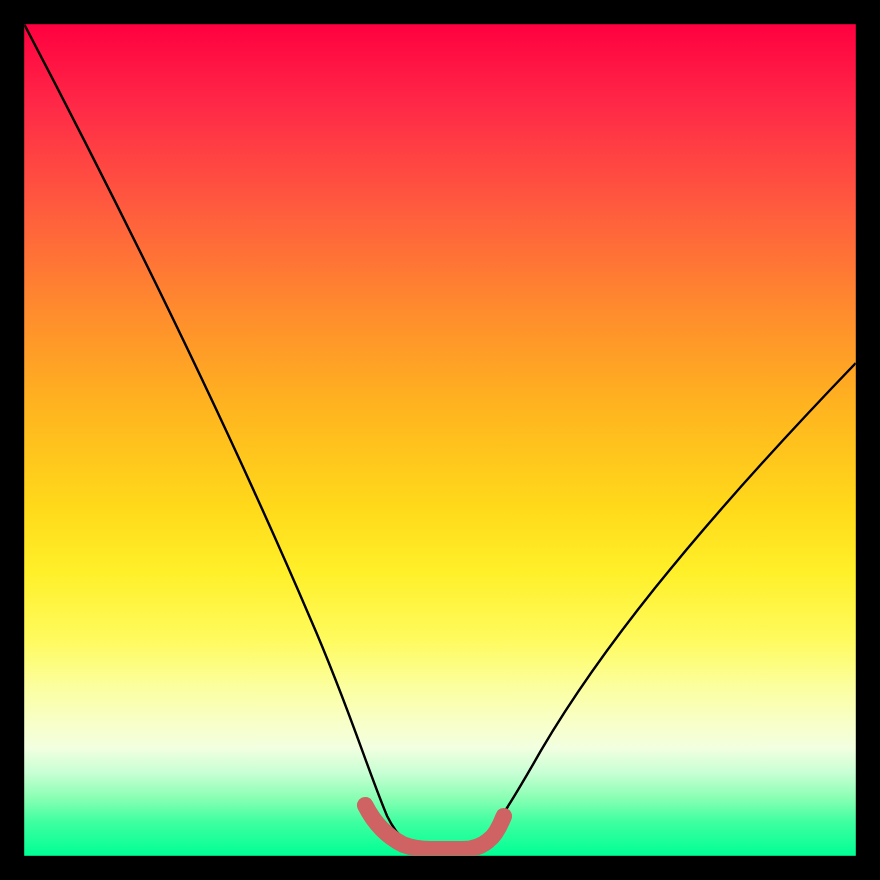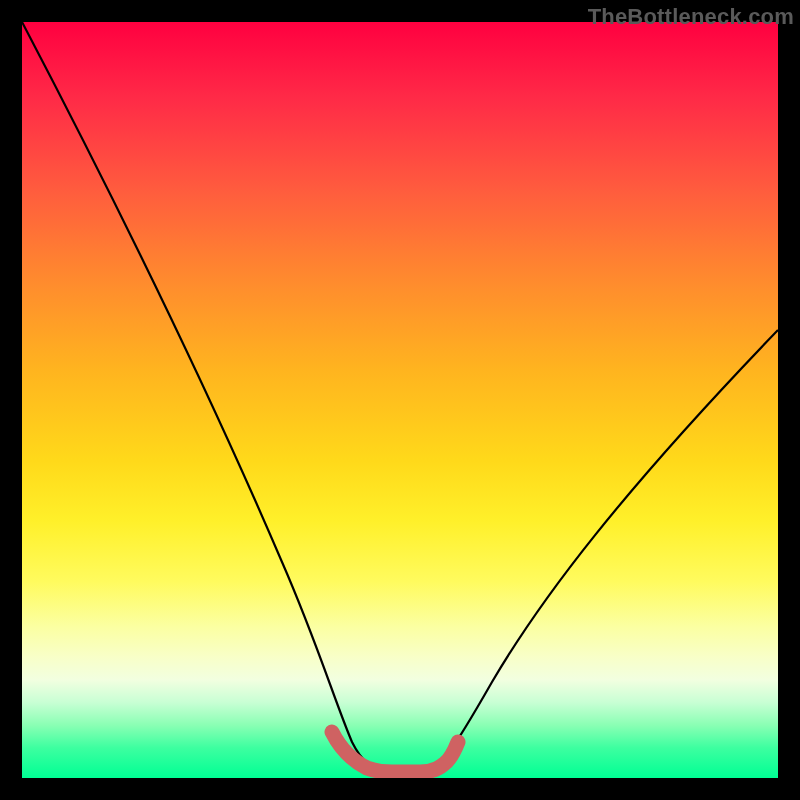--- a/index.html
+++ b/index.html
@@ -50,21 +50,20 @@
     position: absolute;
     left: 0; top: 0;
     width: 756px;
     height: 756px;
   }
 </style>
 </head>
 <body>
 
 <div class="frame">
-  <div class="watermark">TheBottleneck.com</div>
   <div class="plot-area">
     <svg class="curve" viewBox="0 0 756 756" preserveAspectRatio="none">
       <path d="M 0 0
                C 110 210, 200 400, 260 540
                C 295 620, 313 680, 330 720
                C 340 740, 350 748, 368 750
                L 400 750
                C 418 748, 430 730, 470 660
                C 520 575, 600 470, 756 308" fill="none" stroke="#000000" stroke-width="2.2"></path>
       <path d="M 310 710

